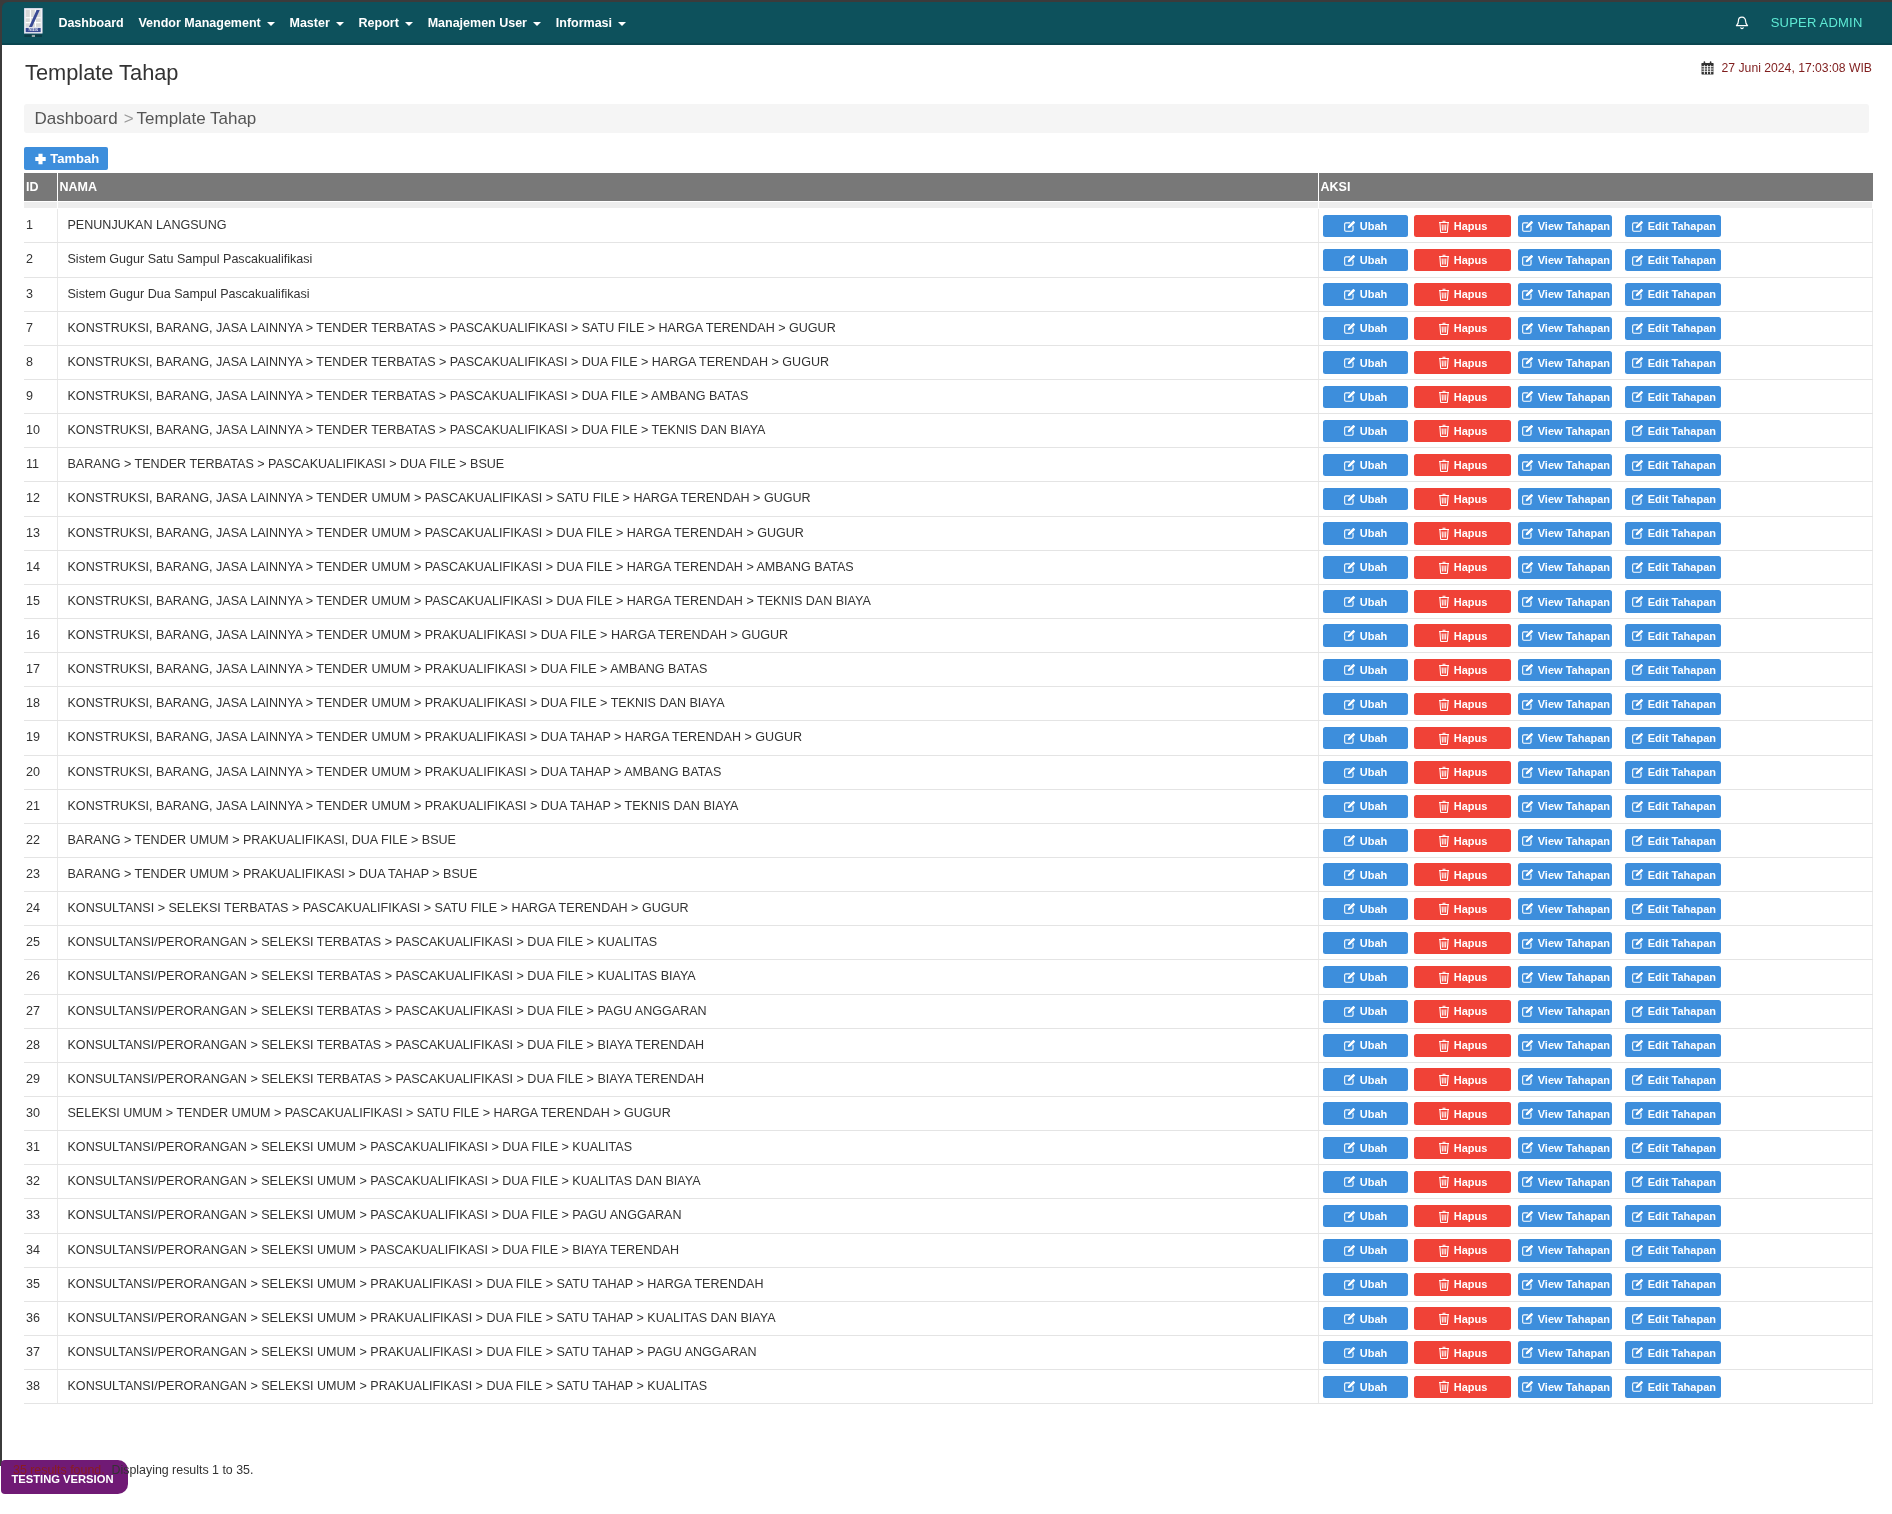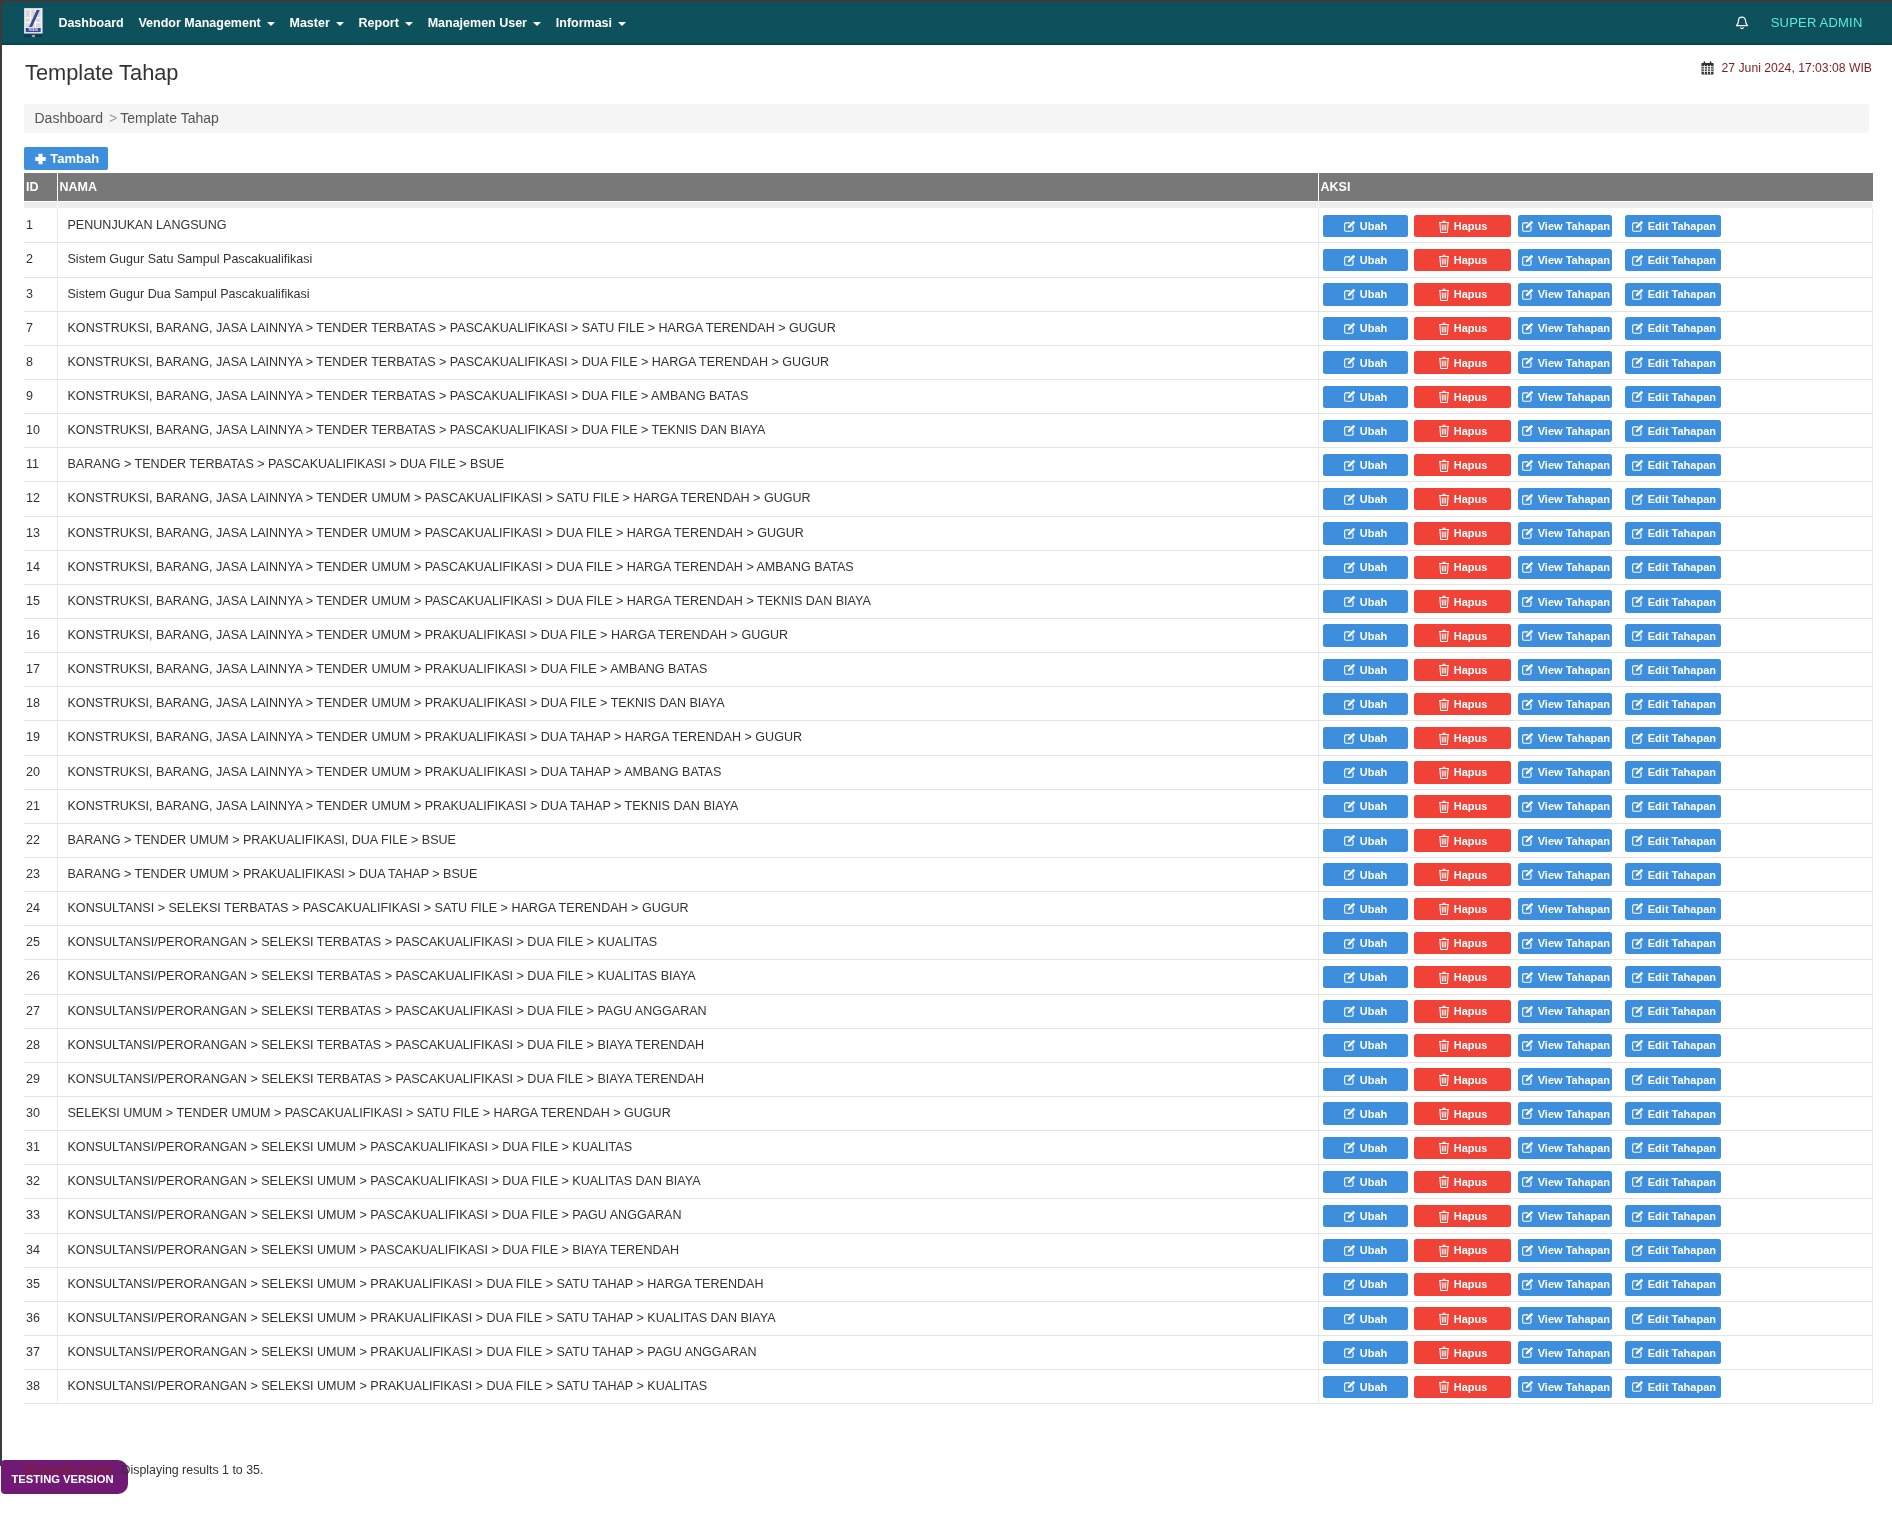--- a/index.html
+++ b/index.html
@@ -10,41 +10,41 @@
 #logo{position:absolute;left:22px;top:5.5px}
 #menu{position:absolute;left:49px;top:0;height:41px;list-style:none;display:flex;align-items:center}
 #menu li{display:block}
 #menu a{color:#fff;font-size:12.5px;font-weight:bold;padding:0 7.4px;text-decoration:none;display:flex;align-items:center}
 .caret{display:inline-block;width:0;height:0;border-left:4px solid transparent;border-right:4px solid transparent;border-top:4.6px solid #fff;margin-left:6px;position:relative;top:1px}
 #navright{position:absolute;right:29.5px;top:0;height:41px;display:flex;align-items:center;color:#5eead4}
 #navright .sa{font-size:13px;margin-left:21.5px;letter-spacing:0.2px}
 #title{position:absolute;left:25px;top:59.5px;font-size:21.8px;color:#333}
 #date{position:absolute;right:20px;top:61px;font-size:12.2px;color:#7f1d1d;display:flex;align-items:center}
 #date svg{margin-right:8px}
-#bc{position:absolute;left:24px;top:104px;width:1834px;height:29px;background:#f5f5f5;border-radius:3px;font-size:14px;color:#555;line-height:29px;padding-left:10.5px}
+#bc{position:absolute;left:24px;top:104px;width:1834px;height:29px;background:#f5f5f5;border-radius:3px;font-size:17px;color:#555;line-height:29px;padding-left:10.5px}
 #bc .sep{color:#999;padding:0 3px 0 6px}
 #tambah{position:absolute;left:24px;top:147.3px;width:83.5px;height:23px;background:#3d8edc;border-radius:2px;color:#fff;font-size:13px;font-weight:bold;display:flex;align-items:center;justify-content:center;padding-left:3px;box-sizing:border-box;width:83.5px}
 
 #grid{position:absolute;left:24px;top:172.5px;width:1848.5px;border-collapse:collapse;table-layout:fixed}
 #grid col.c1{width:33px}
 #grid col.c2{width:1261px}
 #grid thead th{background:#787878;color:#fff;font-size:12.5px;font-weight:bold;text-align:left;height:28px;padding:0 0 0 2px;border-right:1.5px solid #fff}
 #grid thead th:last-child{border-right:none}
 #grid tr.filter td{background:#ededed;height:6.8px;border-top:1px solid #fff;border-bottom:1.2px solid #fff;border-right:1px solid #fff}
 #grid tbody td{border-bottom:1px solid #e4e4e4;vertical-align:top;font-size:12.55px;color:#333}
 #grid tbody tr.r{height:34.1428px}
 #grid td.cid{padding:9px 0 0 2px;border-right:1px solid #e9e9e9}
 #grid td.cnm{padding:9px 0 0 10px;border-right:1px solid #e9e9e9}
 #grid td.cak{padding:5.5px 0 0 4px;white-space:nowrap;border-right:1px solid #eaeaea}
 .btn{display:inline-flex;align-items:center;justify-content:center;height:22.5px;border-radius:2.5px;color:#fff;font-size:11px;font-weight:bold;text-decoration:none}
 .btn .ic{margin-right:4px}
 .b-blue{background:#3d8edc}
 .b-red{background:#f04237}
 .bu{width:85px;margin-right:6.6px}.bh{width:97px;margin-right:7.3px}.bv{width:94px;margin-right:13px}.be{width:96px}
-#summary{position:absolute;left:23px;top:1463px;font-size:12.4px;color:#333;z-index:5}
+#summary{position:absolute;left:13px;top:1463px;font-size:12.4px;color:#333;z-index:5}
 #summary .red{color:#8b1d1d}
 #badge{position:absolute;left:1px;top:1460px;height:34px;background:#701a75;border-radius:4px 10px 10px 4px;z-index:2;color:#fff;font-size:11.2px;font-weight:bold;text-align:center;line-height:39.5px;padding-right:4px;width:123px}
 </style></head>
 <body>
 <div id="ftop"></div>
 <div id="corner"></div>
 <div id="navbar">
  <div id="logo"><svg width="19" height="31" viewBox="0 0 19 31">
   <rect x="0" y="0" width="18.4" height="25.4" fill="#f2f3f7"></rect>
   <rect x="0.2" y="0.2" width="18" height="25" fill="none" stroke="#aab4cf" stroke-width="0.5"></rect>

